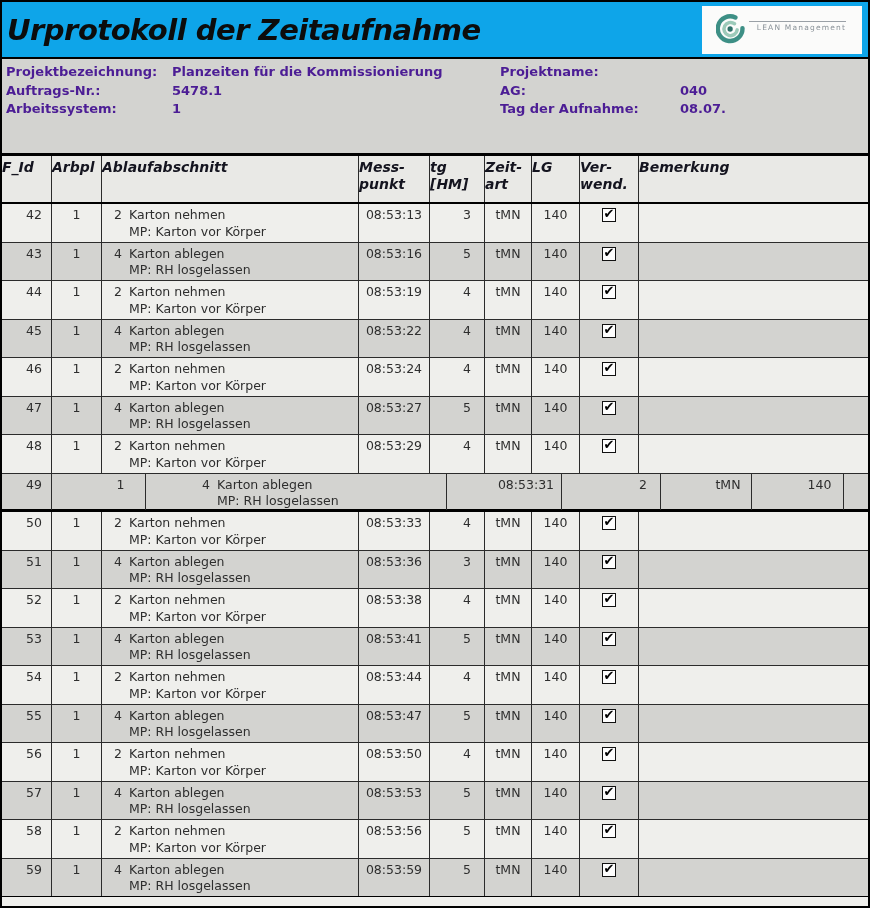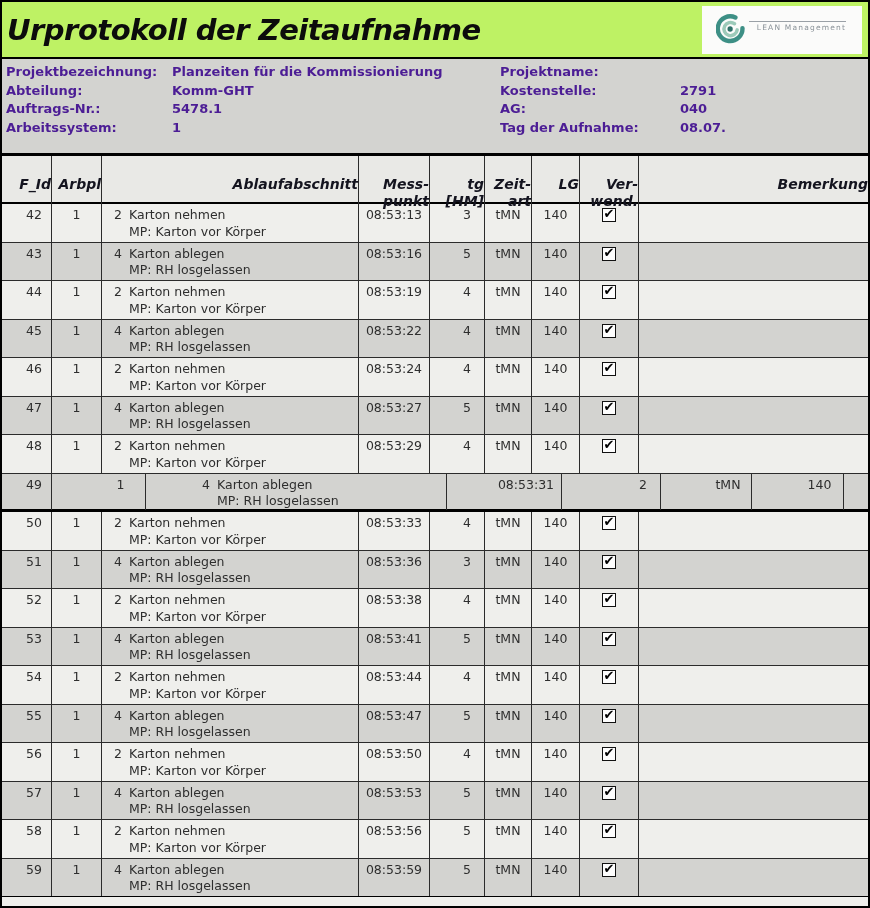--- a/index.html
+++ b/index.html
@@ -1,21 +1,21 @@
 <!DOCTYPE html>
 <html><head>
 <meta charset="utf-8">
 <style>
   * { margin:0; padding:0; box-sizing:border-box; }
   html,body { width:870px; height:908px; overflow:hidden; background:#ffffff;
               font-family:"DejaVu Sans","Liberation Sans",sans-serif; }
   .page { width:870px; height:908px; border:2px solid #000; background:#efefec; position:relative; }
 
   
-  .title-bar { height:57px; background:#bef264; border-bottom:2px solid #000;
+  .title-bar { height:57px; background:#0ea5e9; border-bottom:2px solid #000;
                display:flex; align-items:center; justify-content:space-between; padding:0 6px 0 5px; }
   .page-title { font-size:29px; font-weight:bold; font-style:italic; color:#0c0c0c; letter-spacing:-0.5px; }
   .logo-box { background:#fbfbfa; width:160px; height:48px; display:flex; align-items:center;
               justify-content:center; padding:2px 6px 2px 4px; position:relative; }
   .logo-inner { display:flex; align-items:flex-start; }
   .logo-icon { margin:2px 3px 0 0; }
   .logo-textcol { display:flex; flex-direction:column; align-items:flex-end; }
   .brand-row { display:flex; align-items:flex-start; }
   .brand-name { font-family:"DejaVu Serif","Liberation Serif",serif; font-size:24px; line-height:24px;
                 color:#26323c; letter-spacing:-0.5px; }
@@ -29,21 +29,21 @@
                font-size:13px; font-weight:bold; color:#4c1d95; align-items:center; }
   .info-label, .info-value { white-space:nowrap; }
 
   
   .grid-row { display:grid; grid-template-columns:50px 50px 257px 71px 55px 47px 48px 59px 1fr; }
   .hcell, .cell { border-right:1px solid #2b2b2b; }
   .hcell:last-child, .cell:last-child { border-right:none; }
 
   .table-header { background:#e9e9e6; border-bottom:2px solid #000; height:48px; }
   .hcell { font-size:14px; font-weight:bold; font-style:italic; color:#14141f;
-           text-align:right; padding-top:20px; line-height:17px; white-space:pre-line; }
+           text-align:left; padding-top:3px; line-height:17px; white-space:pre-line; }
 
   .table-body .row { height:38.5px; border-bottom:1px solid #2b2b2b; }
   .table-body .row:last-child { border-bottom:1px solid #000; }
   .row-light { background:#efefec; }
   .row-dark  { background:#d3d3d0; }
   .group-end { border-bottom:3px solid #000 !important;gap:44px; }
 
   .cell { font-size:12.5px; color:#2e2e2e; padding-top:3px; line-height:16.5px; }
   .c-fid  { text-align:right; padding-right:9px; }
   .c-arbpl{ text-align:center; }
@@ -86,26 +86,20 @@
   </div>
 
   <div class="info-panel">
     <div class="info-line">
       <span class="info-label">Projektbezeichnung:</span>
       <span class="info-value">Planzeiten für die Kommissionierung</span>
       <span class="info-label">Projektname:</span>
       <span class="info-value"></span>
     </div>
     <div class="info-line">
-      <span class="info-label">Abteilung:</span>
-      <span class="info-value">Komm-GHT</span>
-      <span class="info-label">Kostenstelle:</span>
-      <span class="info-value">2791</span>
-    </div>
-    <div class="info-line">
       <span class="info-label">Auftrags-Nr.:</span>
       <span class="info-value">5478.1</span>
       <span class="info-label">AG:</span>
       <span class="info-value">040</span>
     </div>
     <div class="info-line">
       <span class="info-label">Arbeitssystem:</span>
       <span class="info-value">1</span>
       <span class="info-label">Tag der Aufnahme:</span>
       <span class="info-value">08.07.</span>

